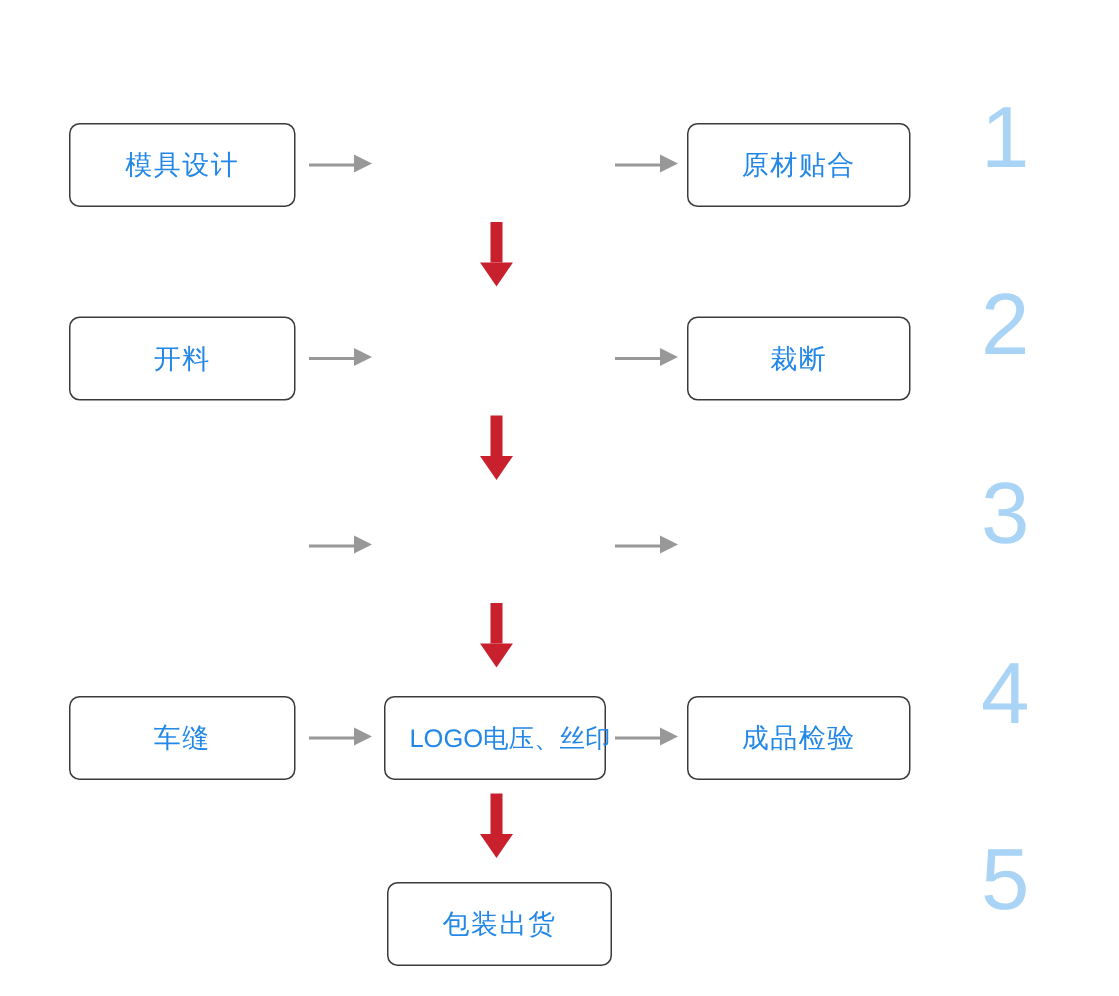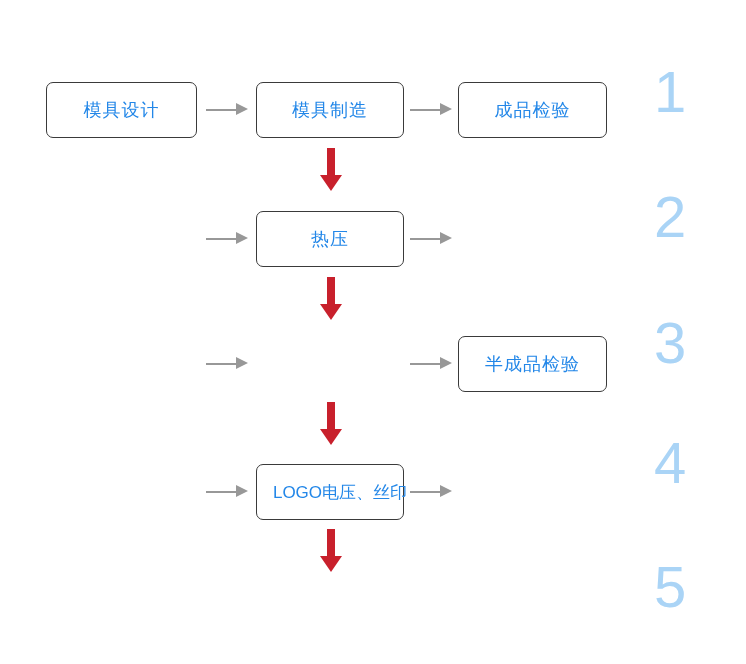--- a/index.html
+++ b/index.html
@@ -72,49 +72,55 @@
 </style>
 </head>
 <body>
 
 <div class="canvas">
 
   <div class="box" style="left:46px;top:54px;width:151px">
     <span>模具设计</span>
   </div>
   <div class="arrow-right" style="left:206px;top:81px"></div>
-  <div class="box" style="left:256px;top:54px;width:148px">
-    <span>模具制造</span>
-  </div>
   <div class="arrow-right" style="left:410px;top:81px"></div>
   <div class="box" style="left:458px;top:54px;width:149px">
-    <span>成品检验</span>
+    <span>原材贴合</span>
   </div>
   <div class="num" style="top:35px">1</div>
   <div class="arrow-down" style="top:120px"></div>
 
+  <div class="box" style="left:46px;top:183px;width:151px">
+    <span>开料</span>
+  </div>
   <div class="arrow-right" style="left:206px;top:210px"></div>
-  <div class="box" style="left:256px;top:183px;width:148px">
-    <span>热压</span>
+  <div class="arrow-right" style="left:410px;top:210px"></div>
+  <div class="box" style="left:458px;top:183px;width:149px">
+    <span>裁断</span>
   </div>
-  <div class="arrow-right" style="left:410px;top:210px"></div>
   <div class="num" style="top:160px">2</div>
   <div class="arrow-down" style="top:249px"></div>
 
   <div class="arrow-right" style="left:206px;top:335px"></div>
   <div class="arrow-right" style="left:410px;top:335px"></div>
-  <div class="box" style="left:458px;top:308px;width:149px">
-    <span>半成品检验</span>
-  </div>
   <div class="num" style="top:286px">3</div>
   <div class="arrow-down" style="top:374px"></div>
 
+  <div class="box" style="left:46px;top:436px;width:151px">
+    <span>车缝</span>
+  </div>
   <div class="arrow-right" style="left:206px;top:463px"></div>
   <div class="box tight" style="left:256px;top:436px;width:148px">
     <span>LOGO电压、丝印</span>
   </div>
   <div class="arrow-right" style="left:410px;top:463px"></div>
+  <div class="box" style="left:458px;top:436px;width:149px">
+    <span>成品检验</span>
+  </div>
   <div class="num" style="top:406px">4</div>
   <div class="arrow-down" style="top:501px"></div>
 
+  <div class="box" style="left:258px;top:560px;width:150px">
+    <span>包装出货</span>
+  </div>
   <div class="num" style="top:530px">5</div>
 
 </div>
 
 </body></html>

